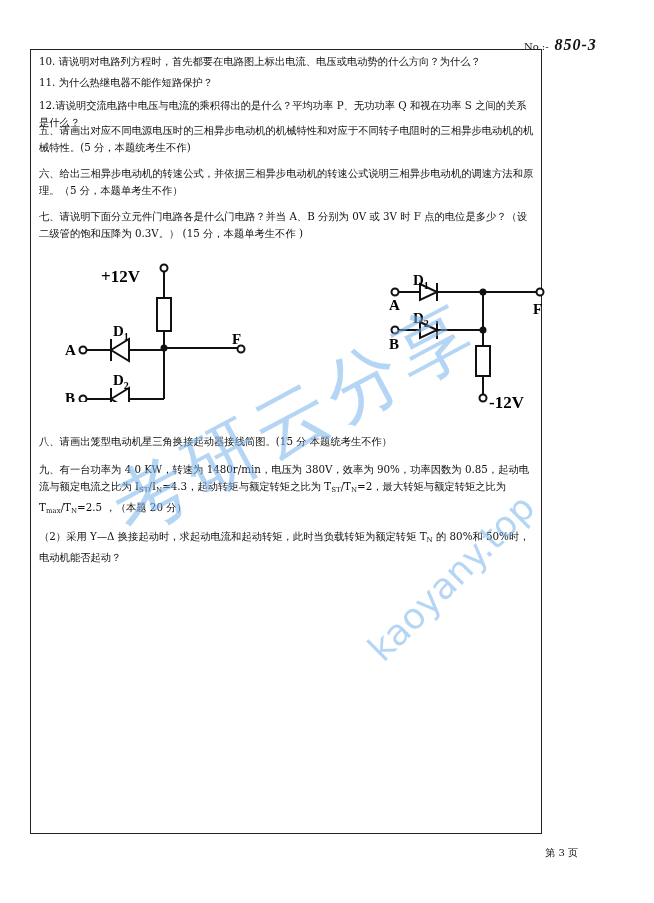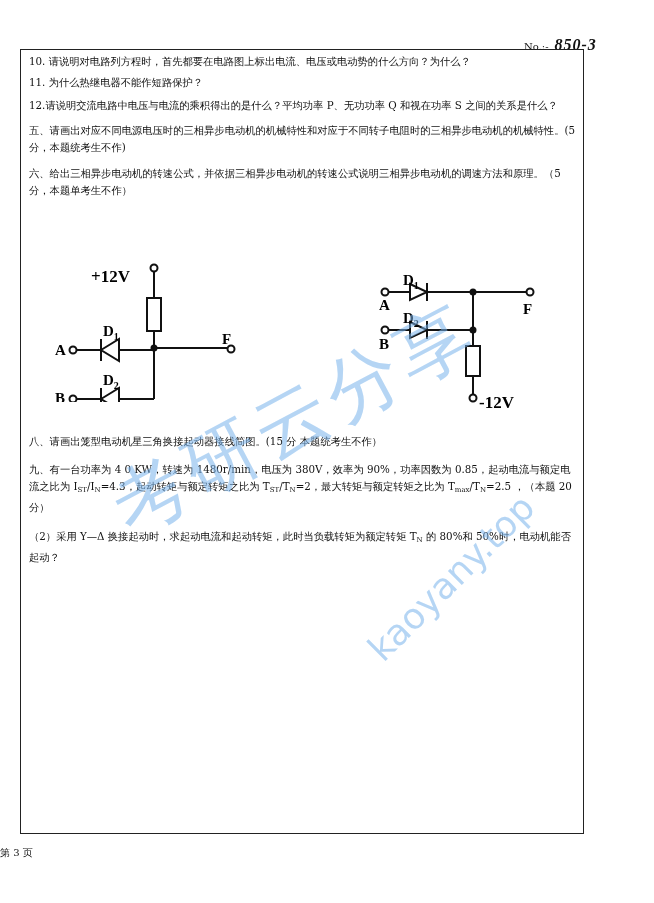--- a/index.html
+++ b/index.html
@@ -1,40 +1,41 @@
 <!DOCTYPE html>
 <html><head>
 <meta charset="utf-8">
 <style>
   html, body { margin:0; padding:0; background:#ffffff; }
   body { width:654px; height:903px; position:relative; overflow:hidden;
          font-family: "DejaVu Serif", "Liberation Serif", serif; color:#111; }
   .docno { position:absolute; top:36px; left:524px; font-size:10px; }
   .docno .hand { font-family:"Liberation Serif", serif; font-style:italic; font-weight:bold; font-size:16px; margin-left:6px; letter-spacing:1px; }
-  .frame { position:absolute; left:20px; top:49px; width:564px; height:785px;
+  .frame { position:absolute; left:30px; top:49px; width:512px; height:785px;
            border:1.5px solid #222; box-sizing:border-box; }
   .q { position:absolute; left:8px; right:6px; font-size:10.3px; line-height:17px; white-space:normal; }
   .q sub { font-size:7px; vertical-align:-2px; }
-  .footer { position:absolute; top:846px; left:0; width:578px; text-align:left; font-size:10px; }
+  .footer { position:absolute; top:846px; left:0; width:578px; text-align:right; font-size:10px; }
   .wm { position:absolute; color:#7ab4ec; opacity:0.55; pointer-events:none; font-family:"DejaVu Sans", sans-serif; }
   svg text { font-family:"Liberation Serif", serif; font-weight:bold; }
 </style>
 </head>
 <body>
 
 <div class="docno">
   <span>No.:-</span><span class="hand">850-3</span>
 </div>
 
 <div class="frame">
   <div class="q" style="top:3px">10.  请说明对电路列方程时，首先都要在电路图上标出电流、电压或电动势的什么方向？为什么？</div>
   <div class="q" style="top:24px">11.  为什么热继电器不能作短路保护？</div>
   <div class="q" style="top:47px">12.请说明交流电路中电压与电流的乘积得出的是什么？平均功率 P、无功功率 Q 和视在功率 S 之间的关系是什么？</div>
   <div class="q" style="top:72px">五、请画出对应不同电源电压时的三相异步电动机的机械特性和对应于不同转子电阻时的三相异步电动机的机械特性。(5 分，本题统考生不作)</div>
   <div class="q" style="top:115px">六、给出三相异步电动机的转速公式，并依据三相异步电动机的转速公式说明三相异步电动机的调速方法和原理。（5 分，本题单考生不作）</div>
+  <div class="q" style="top:158px">七、请说明下面分立元件门电路各是什么门电路？并当 A、B 分别为 0V 或 3V 时 F 点的电位是多少？（设二级管的饱和压降为 0.3V。）    (15 分，本题单考生不作 )</div>
 
   <svg style="position:absolute; left:30px; top:212px;" width="230" height="140" viewBox="0 0 230 140">
     <g stroke="#111" stroke-width="2" fill="none">
       <circle cx="103" cy="6" r="3.5" fill="#fff"></circle>
       <line x1="103" y1="10" x2="103" y2="36"></line>
       <rect x="96" y="36" width="14" height="33" fill="#fff"></rect>
       <line x1="103" y1="69" x2="103" y2="137"></line>
       <circle cx="103" cy="86" r="2.5" fill="#111"></circle>
       <line x1="103" y1="86" x2="176" y2="86"></line>
       <circle cx="180" cy="87" r="3.5" fill="#fff"></circle>

